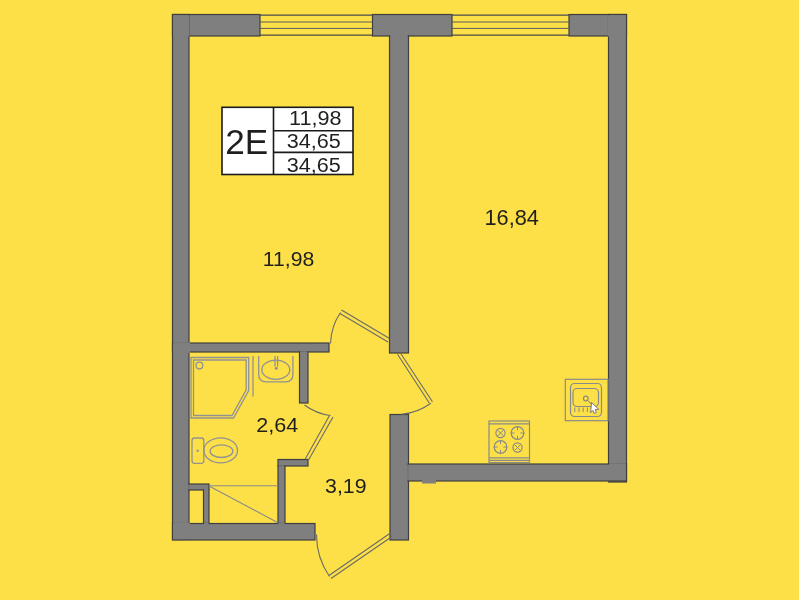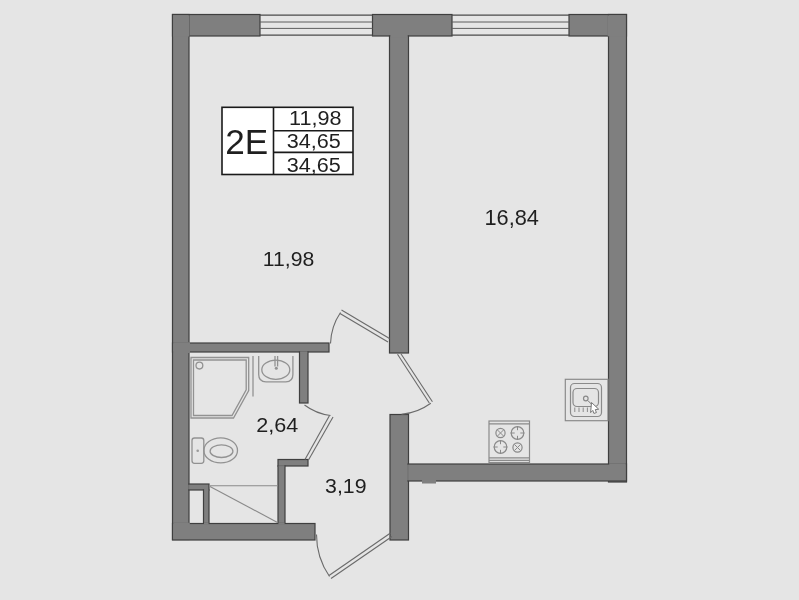--- a/index.html
+++ b/index.html
@@ -1,16 +1,16 @@
 <!DOCTYPE html>
 <html><head>
 <meta charset="utf-8">
 <style>
   html,body{margin:0;padding:0;background:#ffffff;}
-  .wrap{position:relative;width:799px;height:600px;background:#e5e5e5;overflow:hidden;}
+  .wrap{position:relative;width:799px;height:600px;background:#fde047;overflow:hidden;}
   svg{position:absolute;left:0;top:0;}
   text{font-family:"Liberation Sans", sans-serif;fill:#1f1f1f;}
 </style>
 </head>
 <body>
 <div class="wrap">
 <svg width="799" height="600" viewBox="0 0 799 600">
 
   <g fill="#7f7f7f" stroke="#3f3f3f" stroke-width="1.2">
 

